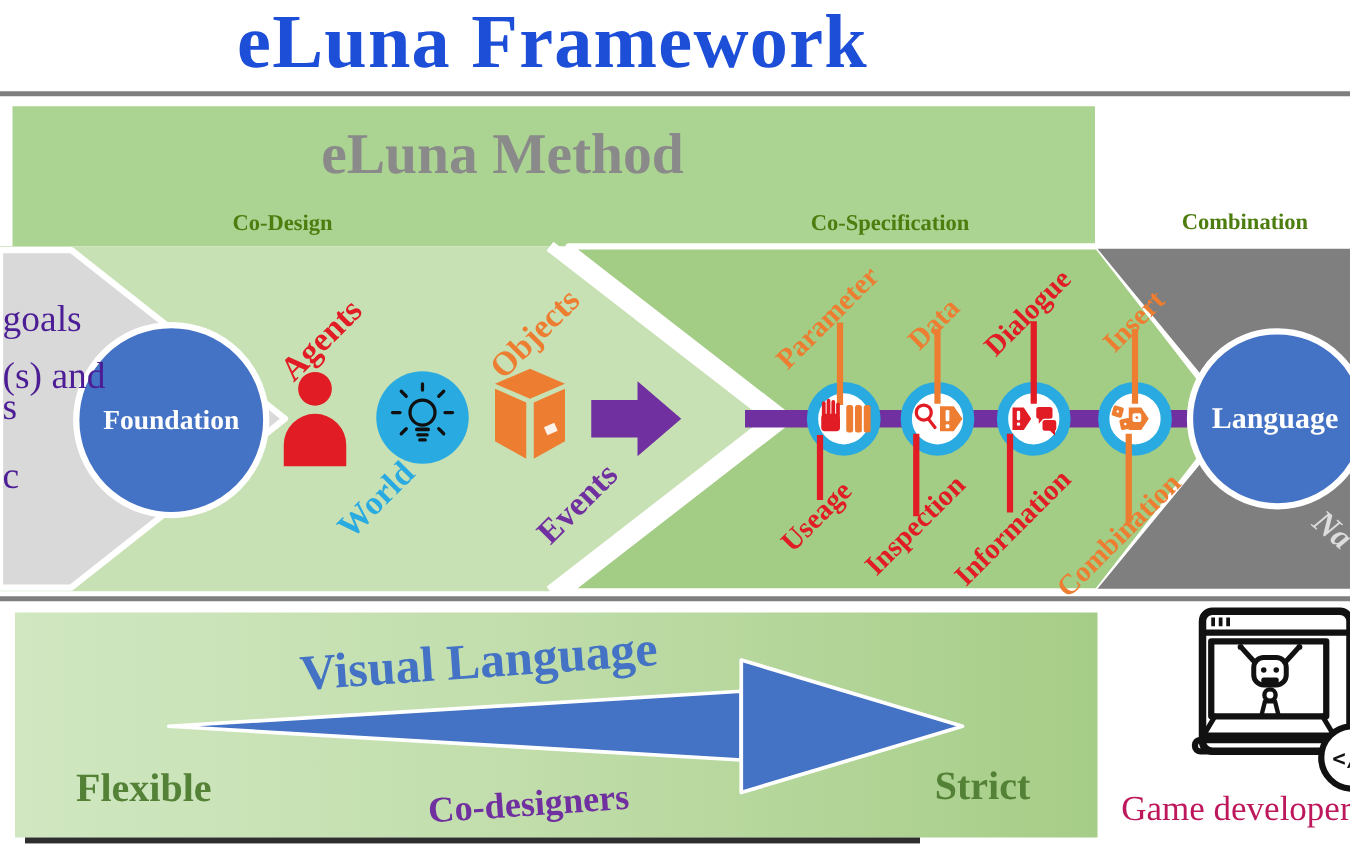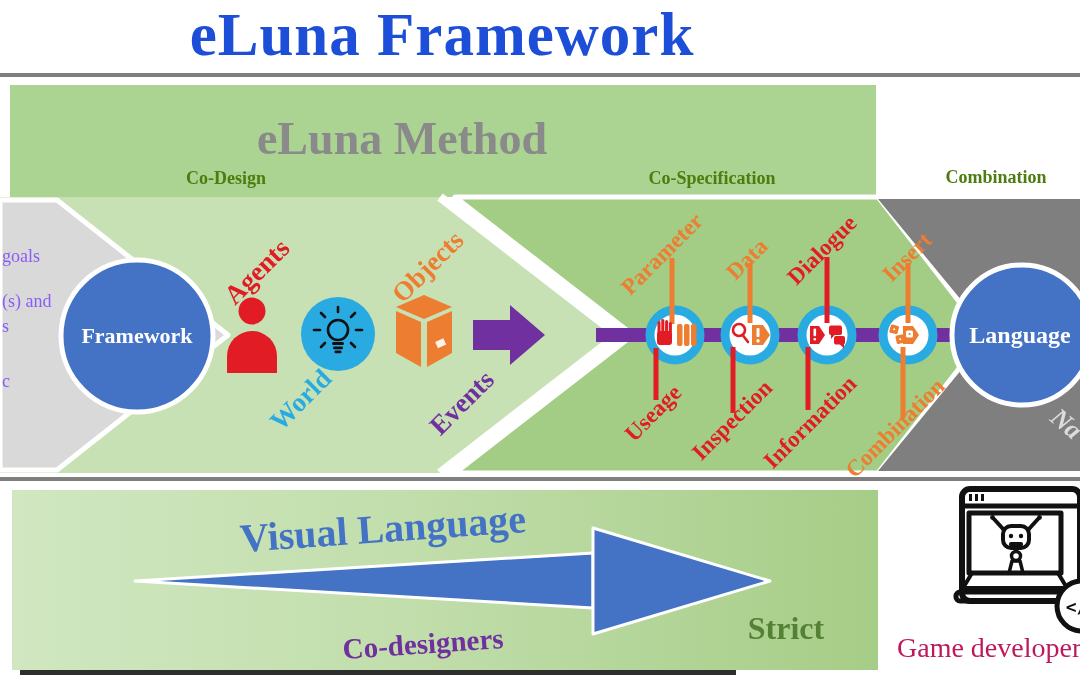--- a/index.html
+++ b/index.html
@@ -10,21 +10,21 @@
   .divider{left:0;width:1080px;height:4px;background:#7f7f7f;}
   .bottom-rect{left:12px;top:490px;width:866px;height:180px;
                background:linear-gradient(90deg,#d0e7c1 0%,#c2deac 45%,#a6cd87 100%);}
   .bottom-line{left:20px;top:670px;width:716px;height:5px;background:#2e2e2e;}
   svg.layer{position:absolute;left:0;top:0;}
   .lbl{position:absolute;font-weight:bold;white-space:nowrap;line-height:1;}
   .c0{transform:translate(-50%,-50%);}
   .r45{transform:translate(-50%,-50%) rotate(-45deg);}
   .r4{transform:translate(-50%,-50%) rotate(-4deg);}
   .r40{transform:translate(-50%,-50%) rotate(40deg);}
-  .frag{position:absolute;left:2px;transform:translate(0,-50%);font-size:18px;color:#8b5cf6;}
+  .frag{position:absolute;left:2px;transform:translate(0,-50%);font-size:30px;color:#4c1d95;}
   .title{font-size:61px;color:#1d4ed8;letter-spacing:1px;}
   .hdr{font-size:18px;color:#4d7c0f;}
   .method{font-size:46px;color:#8a8a8a;}
   .red{color:#e11c24;} .orange{color:#ed7d31;} .cyan{color:#29abe2;}
   .purple{color:#7030a0;} .blue{color:#4472c4;} .dgreen{color:#538135;}
   .white{color:#fff;} .lgray{color:#dcdcdc;}
   .f27{font-size:27px;} .f23{font-size:23px;} .f22{font-size:22px;} .f24{font-size:24px;}
   .f32{font-size:32px;} .f29{font-size:29px;} .f40{font-size:40px;} .f28{font-size:28px;}
   .f26{font-size:26px;}
 </style>
@@ -188,49 +188,50 @@
       </g>
     </g>
     <g>
       <circle cx="1082" cy="606" r="25" fill="#ffffff" stroke="#111" stroke-width="5"></circle>
       <text x="1082" y="613" text-anchor="middle" font-size="18" font-weight="bold" font-family="DejaVu Sans Mono, monospace" fill="#111">&lt;/&gt;</text>
     </g>
   </svg>
 
   <div class="abs lbl c0 title" style="left:442px;top:34px">eLuna Framework</div>
 
-  <div class="abs lbl c0 method" style="left:402px;top:139px">eLuna Method</div>
+  <div class="abs lbl c0 method" style="left:402px;top:123px">eLuna Method</div>
 
   <div class="abs lbl c0 hdr" style="left:226px;top:178px">Co-Design</div>
   <div class="abs lbl c0 hdr" style="left:712px;top:178px">Co-Specification</div>
   <div class="abs lbl c0 hdr" style="left:996px;top:177px">Combination</div>
 
   <div class="frag" style="top:256px">goals</div>
   <div class="frag" style="top:301px">(s) and</div>
   <div class="frag" style="top:326px">s</div>
   <div class="frag" style="top:381px">c</div>
 
-  <div class="abs lbl c0 white f22" style="left:137px;top:336px">Framework</div>
+  <div class="abs lbl c0 white f22" style="left:137px;top:336px">Foundation</div>
   <div class="abs lbl c0 white f24" style="left:1020px;top:335px">Language</div>
 
   <div class="abs lbl r45 red f27" style="left:257px;top:272px">Agents</div>
   <div class="abs lbl r45 cyan f27" style="left:301px;top:400px">World</div>
   <div class="abs lbl r45 orange f27" style="left:428px;top:267px">Objects</div>
   <div class="abs lbl r45 purple f27" style="left:462px;top:403px">Events</div>
 
   <div class="abs lbl r45 orange f23" style="left:662px;top:254px">Parameter</div>
   <div class="abs lbl r45 orange f23" style="left:747px;top:259px">Data</div>
   <div class="abs lbl r45 red f23" style="left:822px;top:250px">Dialogue</div>
   <div class="abs lbl r45 orange f23" style="left:907px;top:257px">Insert</div>
 
   <div class="abs lbl r45 red f23" style="left:653px;top:413px">Useage</div>
   <div class="abs lbl r45 red f23" style="left:732px;top:420px">Inspection</div>
   <div class="abs lbl r45 red f23" style="left:810px;top:422px">Information</div>
   <div class="abs lbl r45 orange f23" style="left:895px;top:428px">Combination</div>
 
   <div class="abs lbl r40 lgray f26" style="left:1066px;top:424px;font-style:italic">Na</div>
 
   <div class="abs lbl r4 blue f40" style="left:383px;top:529px">Visual Language</div>
+  <div class="abs lbl c0 dgreen f32" style="left:115px;top:630px">Flexible</div>
   <div class="abs lbl r4 purple f29" style="left:423px;top:644px">Co-designers</div>
   <div class="abs lbl c0 dgreen f32" style="left:786px;top:628px">Strict</div>
   <div class="abs f28" style="left:897px;top:632px;color:#be185d;position:absolute;white-space:nowrap">Game developer</div>
 
 </div>
 
 </body></html>

